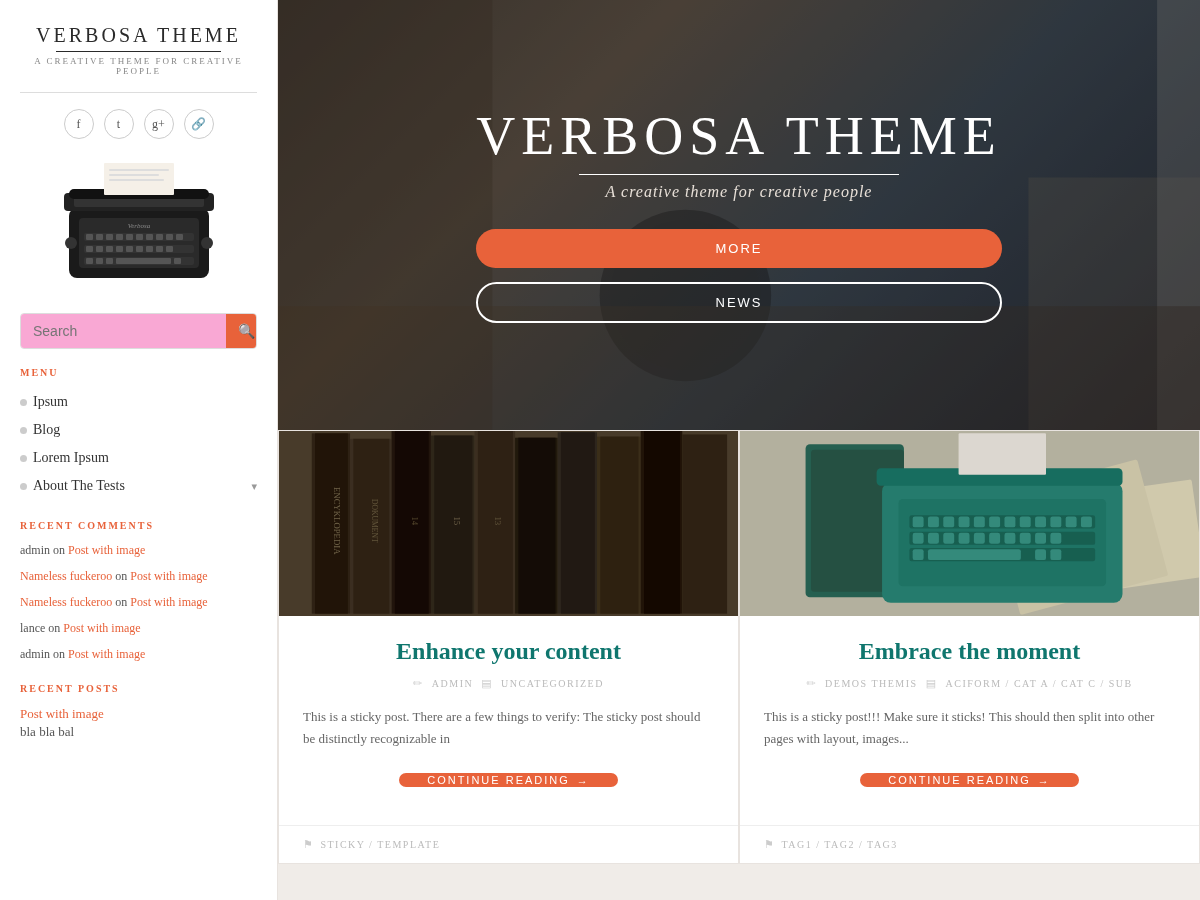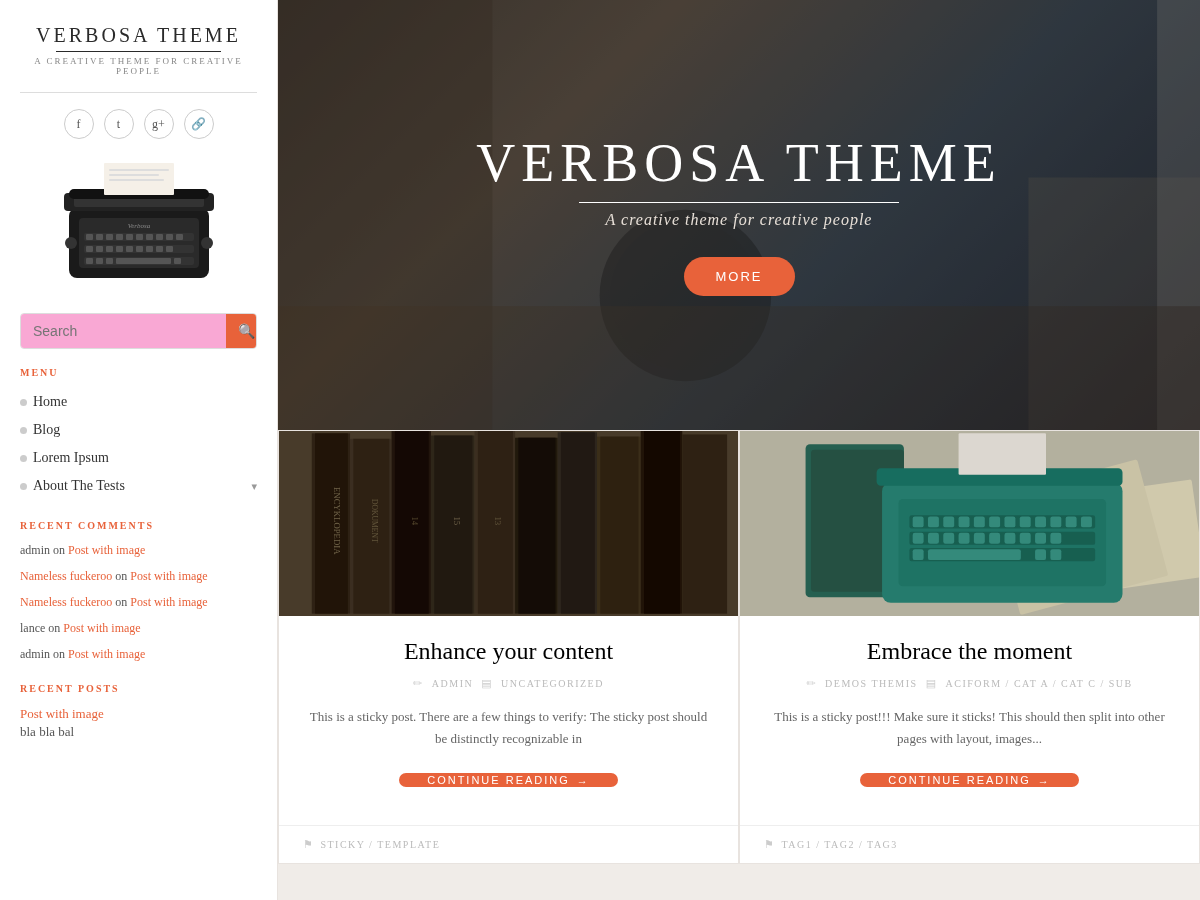--- a/index.html
+++ b/index.html
@@ -63,37 +63,37 @@
       opacity: 0.85;
     }
     .hero-overlay {
       position: absolute; inset: 0;
       background: rgba(0,0,0,0.35);
     }
     .hero-content { position: relative; z-index: 2; text-align: center; color: #fff; padding: 20px; }
     .hero-title { font-size: 54px; letter-spacing: 6px; text-transform: uppercase; font-weight: 300; font-family: 'Palatino Linotype', Palatino, serif; line-height: 1.1; margin-bottom: 8px; }
     .hero-title-line { width: 320px; height: 1px; background: #fff; margin: 8px auto; }
     .hero-subtitle { font-size: 16px; color: #e8e0d8; letter-spacing: 1px; margin-bottom: 28px; font-style: italic; }
-    .hero-buttons { display: flex; gap: 14px; justify-content: center; }
+    .hero-buttons { display: flex; gap: 14px; justify-content: center; flex-direction: column; }
     .hero-btn-primary { background: #e8623a; color: #fff; border: none; padding: 12px 32px; border-radius: 30px; font-size: 13px; letter-spacing: 2px; text-transform: uppercase; cursor: pointer; font-family: Arial, sans-serif; }
     .hero-btn-secondary { background: transparent; color: #fff; border: 2px solid #fff; padding: 11px 30px; border-radius: 30px; font-size: 13px; letter-spacing: 2px; text-transform: uppercase; cursor: pointer; font-family: Arial, sans-serif; }
 
     
     .posts-grid { display: grid; grid-template-columns: 1fr 1fr; gap: 0; background: #f0ece8; }
 
     .post-card { background: #fff; border: 1px solid #e8e3df; overflow: hidden; }
     .post-thumb { width: 100%; height: 185px; overflow: hidden; }
     .post-thumb-left { background: linear-gradient(135deg, #6b5a3e 0%, #8a7a5a 40%, #5a6a5a 70%, #4a4a3a 100%); }
     .post-thumb-right { background: linear-gradient(135deg, #2a8a6a 0%, #3a9a7a 30%, #8a9a7a 60%, #aaaaaa 100%); }
 
     .post-body { padding: 22px 24px; text-align: center; }
-    .post-title { font-size: 24px; color: #000000; margin-bottom: 12px; font-weight: normal; font-family: Georgia, serif; }
+    .post-title { font-size: 24px; color: #0f766e; margin-bottom: 12px; font-weight: bold; font-family: Georgia, serif; }
     .post-meta { font-size: 10px; letter-spacing: 1.5px; color: #bbb; text-transform: uppercase; margin-bottom: 16px; display: flex; align-items: center; justify-content: center; gap: 8px; }
     .post-meta-icon { color: #ccc; font-size: 11px; }
-    .post-excerpt { font-size: 13px; color: #666; line-height: 1.7; margin-bottom: 20px; text-align: center; }
+    .post-excerpt { font-size: 13px; color: #666; line-height: 1.7; margin-bottom: 20px; text-align: left; }
     .continue-btn { background: #e8623a; color: #fff; border: none; padding: 1px 28px; border-radius: 30px; font-size: 11px; letter-spacing: 2px; text-transform: uppercase; cursor: pointer; font-family: Arial, sans-serif; display: inline-flex; align-items: center; gap: 7px; margin-bottom: 16px; }
 
     .post-footer { border-top: 1px solid #eee; padding: 12px 24px; font-size: 10px; letter-spacing: 1.5px; color: #bbb; text-transform: uppercase; display: flex; align-items: center; gap: 6px; }
     .post-footer-icon { font-size: 11px; color: #ccc; }
   </style>
 </head>
 <body>
 
 <aside class="sidebar">
 
@@ -166,21 +166,21 @@
     <input class="search-input" type="text" placeholder="Search" style="">
     <button class="search-btn">
       <span class="search-btn-icon">🔍</span>
     </button>
   </div>
 
   <div class="sidebar-section-title">MENU</div>
   <ul class="menu-list">
     <li class="menu-item">
       <span class="menu-dot"></span>
-      <span>Home</span>
+      <span>Ipsum</span>
     </li>
     <li class="menu-item">
       <span class="menu-dot"></span>
       <span>Blog</span>
     </li>
     <li class="menu-item">
       <span class="menu-dot"></span>
       <span>Lorem Ipsum</span>
     </li>
     <li class="menu-item">
@@ -236,20 +236,21 @@
 
       <rect x="0" y="300" width="860" height="130" fill="#5a3a1a" opacity="0.4"></rect>
     </svg>
     <div class="hero-overlay"></div>
     <div class="hero-content">
       <div class="hero-title">VERBOSA THEME</div>
       <div class="hero-title-line"></div>
       <div class="hero-subtitle">A creative theme for creative people</div>
       <div class="hero-buttons">
         <button class="hero-btn-primary">MORE</button>
+        <button class="hero-btn-secondary">NEWS</button>
       </div>
     </div>
   </section>
 
   <div class="posts-grid">
 
     <article class="post-card">
       <div class="post-thumb post-thumb-left">
         
         <svg width="100%" height="185" viewBox="0 0 420 185" preserveAspectRatio="xMidYMid slice">

